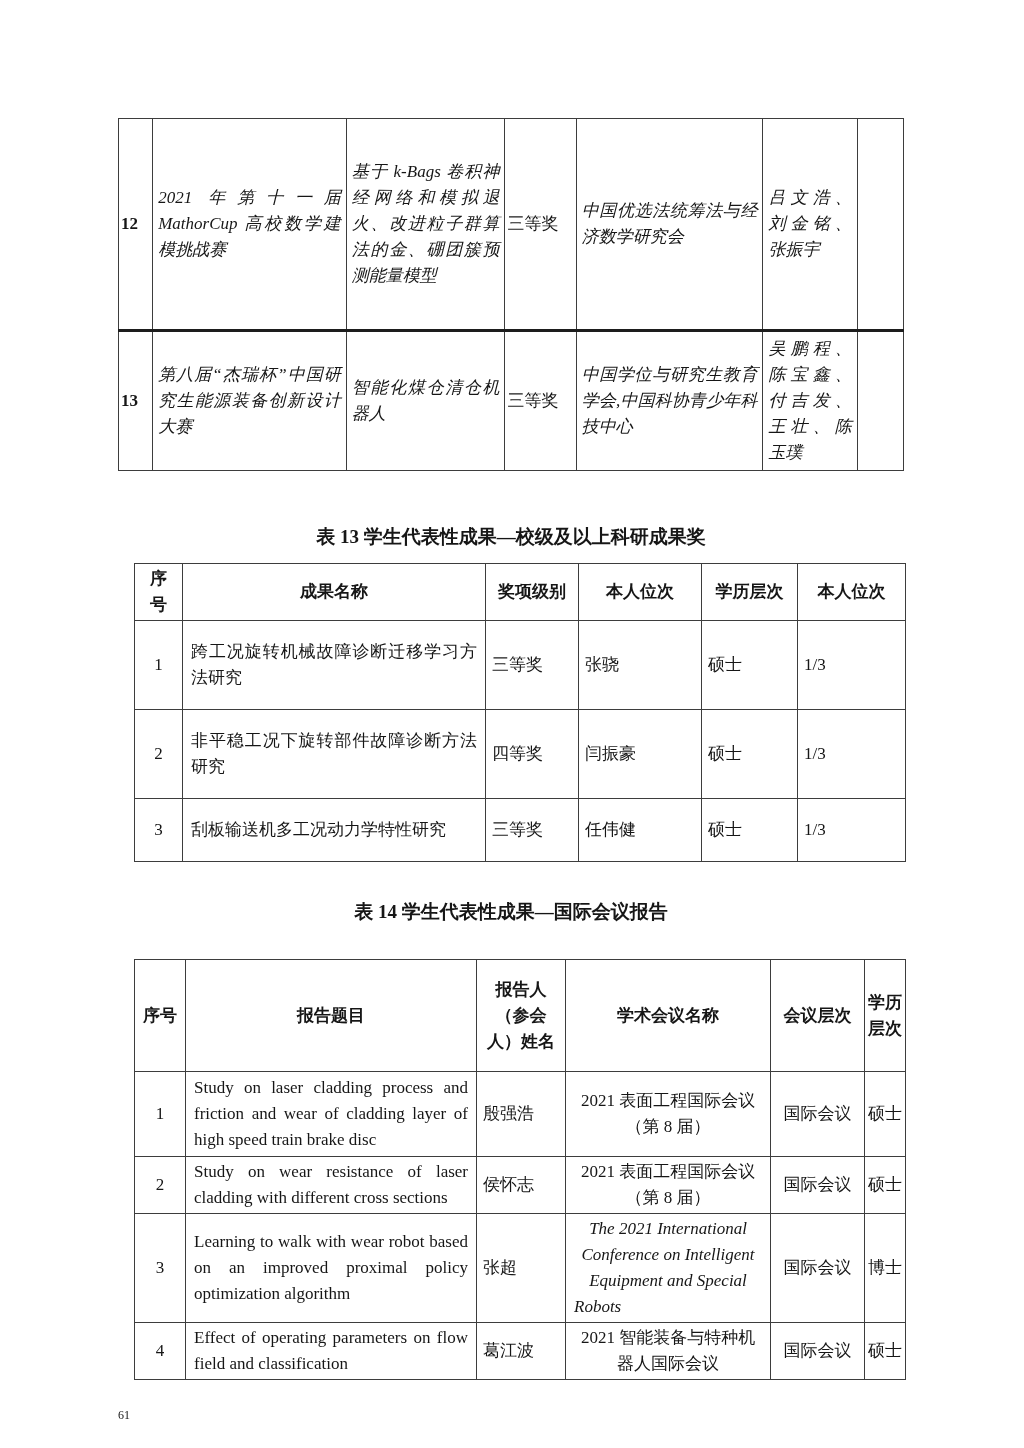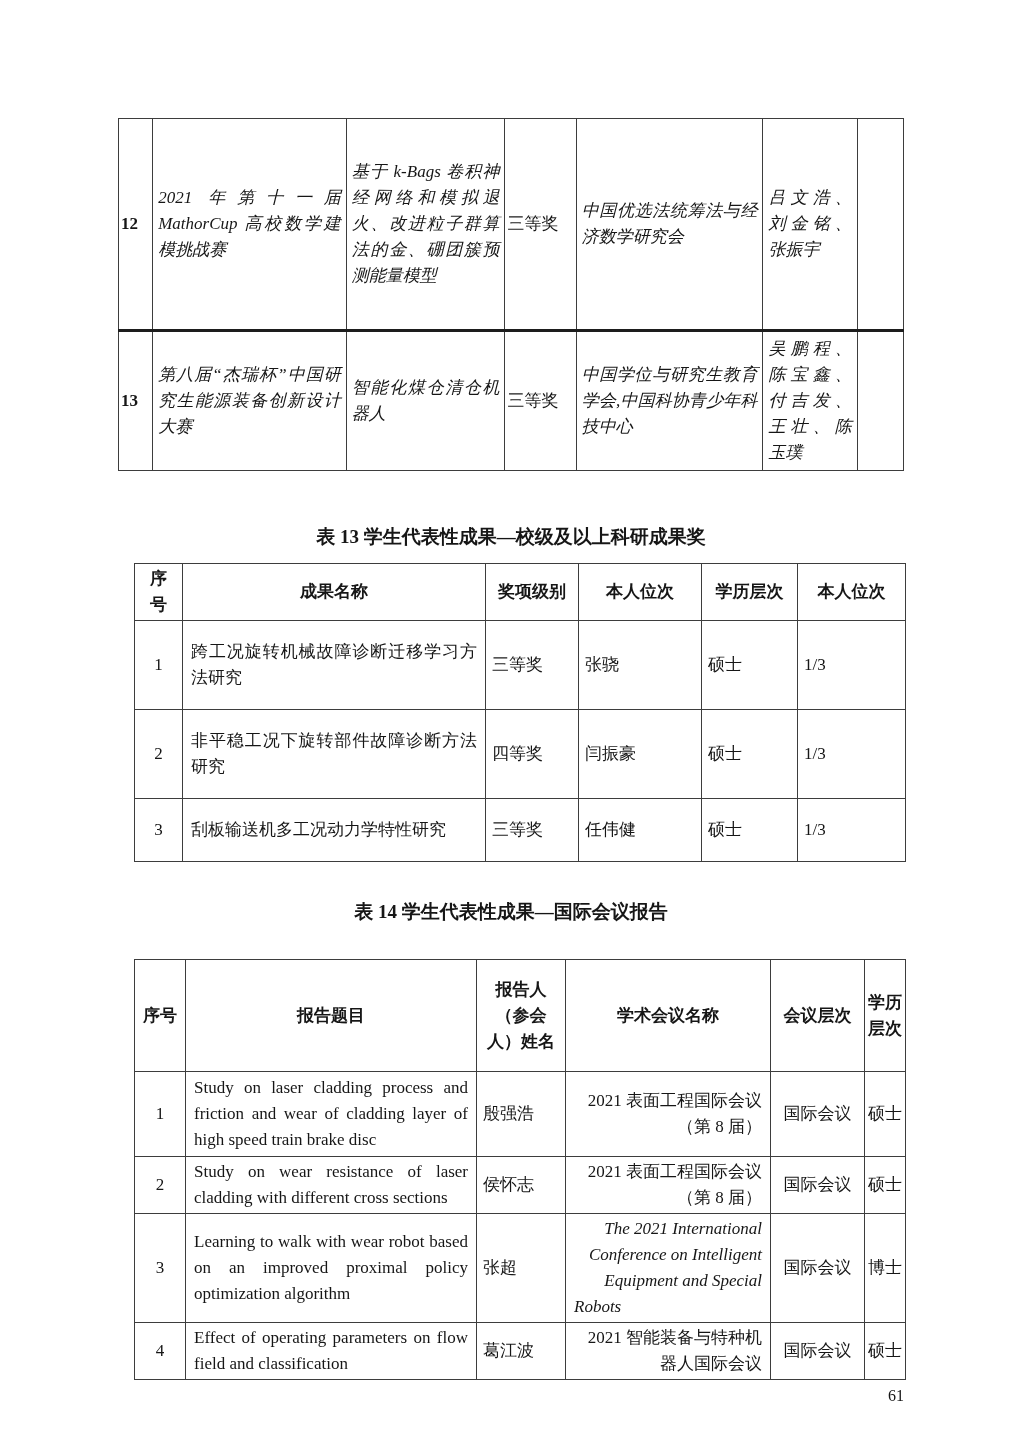--- a/index.html
+++ b/index.html
@@ -56,27 +56,27 @@
   
   .t14 { margin: 0 0 0 134px; width: 771px; }
   .t14 thead tr { height: 112px; }
   .t14 th { padding: 2px 4px; }
   .t14 th.h-level { padding: 2px 3px; }
   .t14 .r1 { height: 85px; }
   .t14 .r2 { height: 57px; }
   .t14 .r3 { height: 105px; }
   .t14 .r4 { height: 55px; }
   .t14 .c-title { text-align: justify; text-align-last: left; padding: 2px 8px; }
-  .t14 .c-conf  { text-align: right; padding: 2px 8px; }
+  .t14 .c-conf  { text-align: center; padding: 2px 8px; }
   .t14 .c-level { padding: 2px 3px; text-align: center; }
 
   
   .page-number {
-    width: 786px; margin: 5px 0 0 118px;
-    text-align: right; font-size: 16px; line-height: 22px;
+    width: 786px; margin: 24px 0 0 118px;
+    text-align: left; font-size: 12px; line-height: 22px;
   }
 </style>
 </head>
 <body>
 
 <div class="page">
 
   <table class="toptable">
     <colgroup>
       <col style="width:34px">

